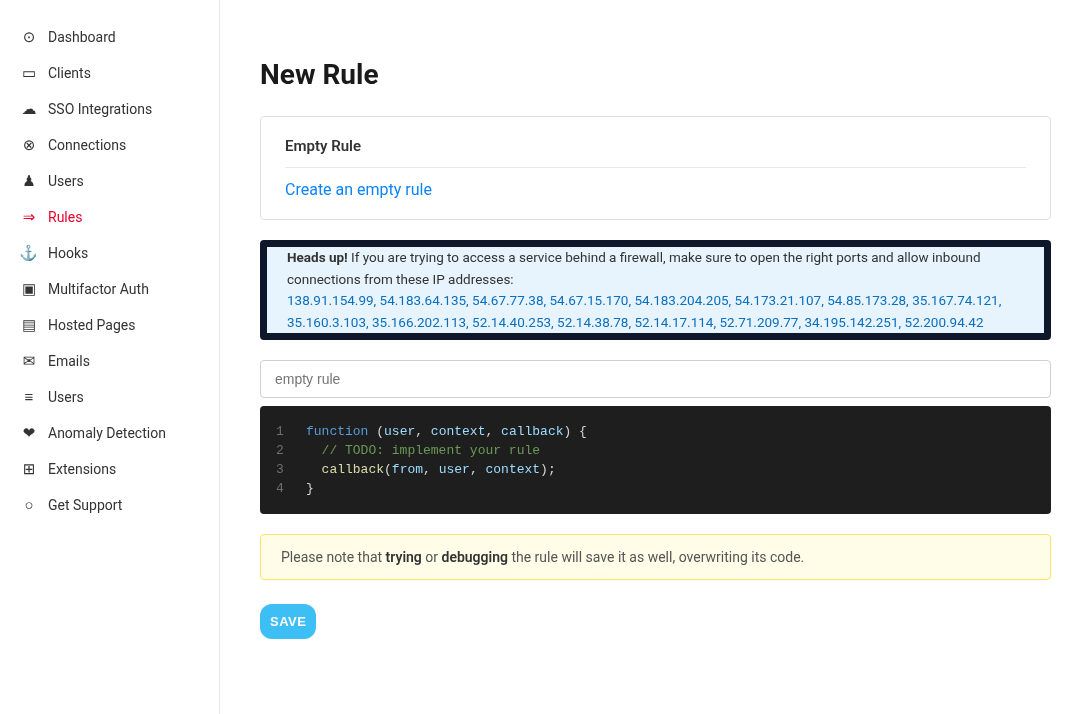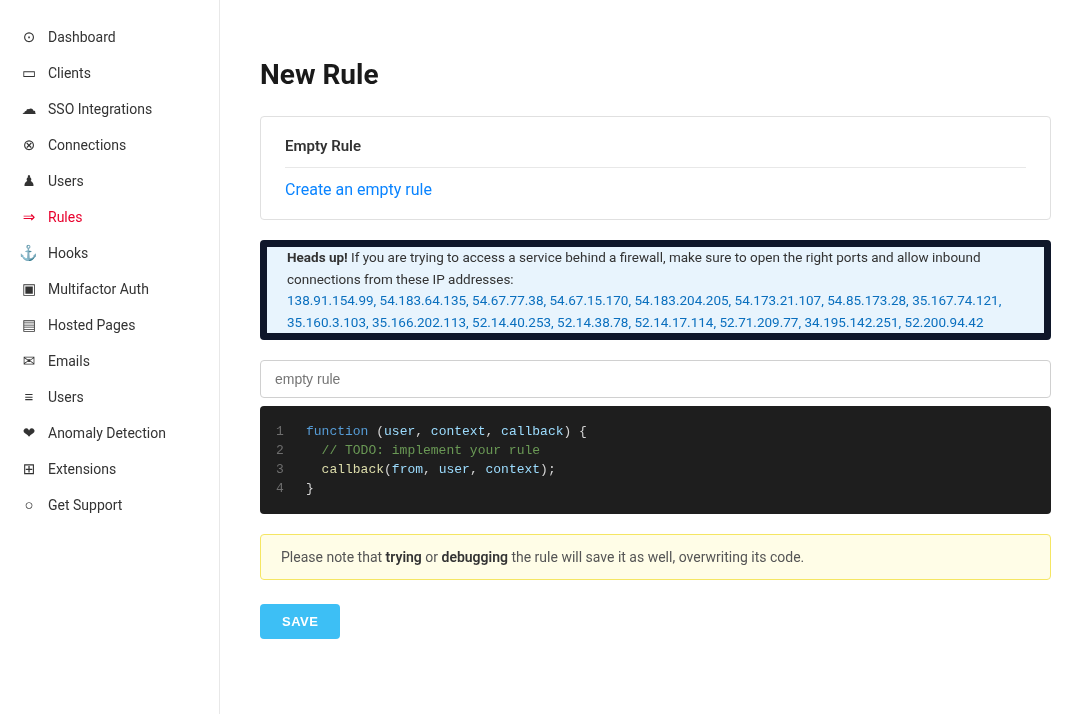--- a/index.html
+++ b/index.html
@@ -147,23 +147,23 @@
     }
     .warning-box strong { font-weight: 600; color: #333; }
 
     
     .action-buttons {
       display: flex;
       gap: 12px;
       align-items: center;
     }
     .btn {
-      padding: 10px 22px;
+      padding: 10px 10px;
       border: none;
-      border-radius: 4px;
+      border-radius: 12px;
       font-size: 13px;
       font-weight: 700;
       letter-spacing: 0.5px;
       text-transform: uppercase;
       cursor: pointer;
     }
     .btn-save {
       background: #3dbff5;
       color: #fff;
     }

